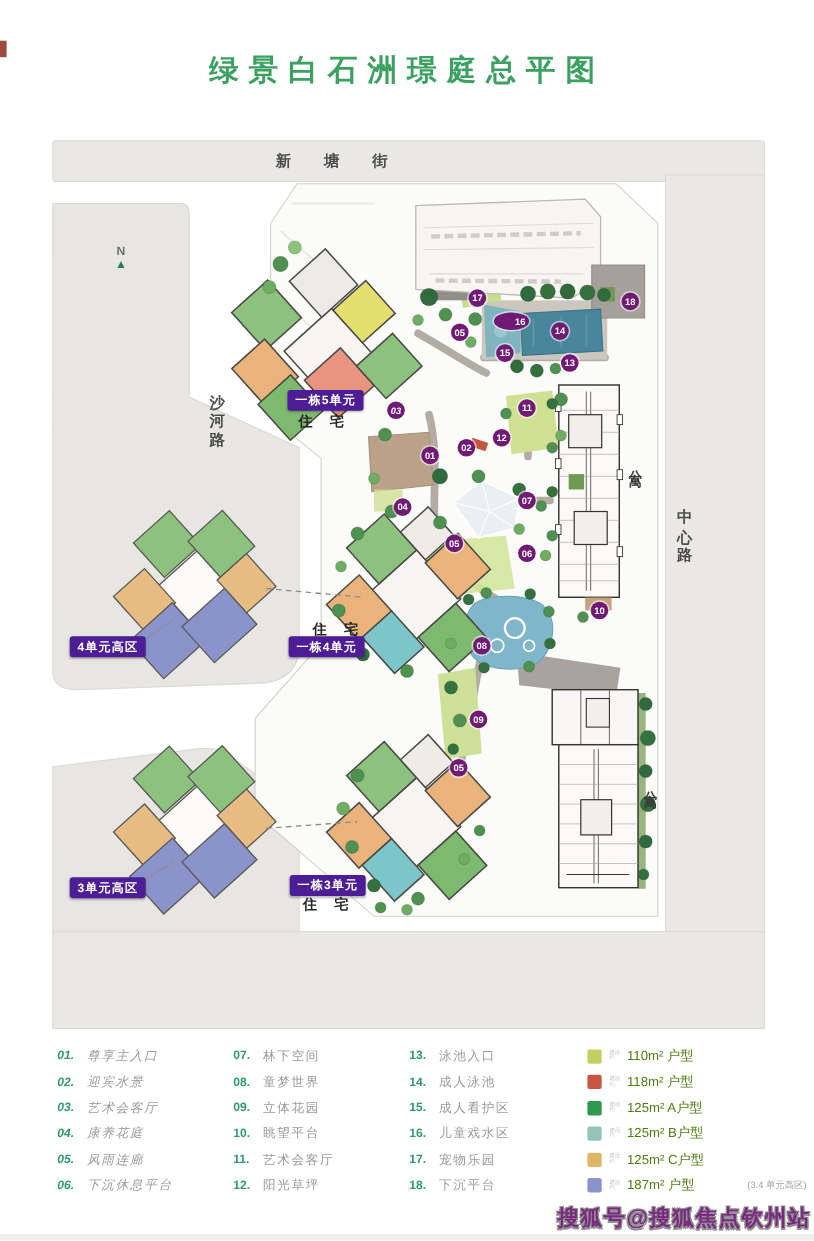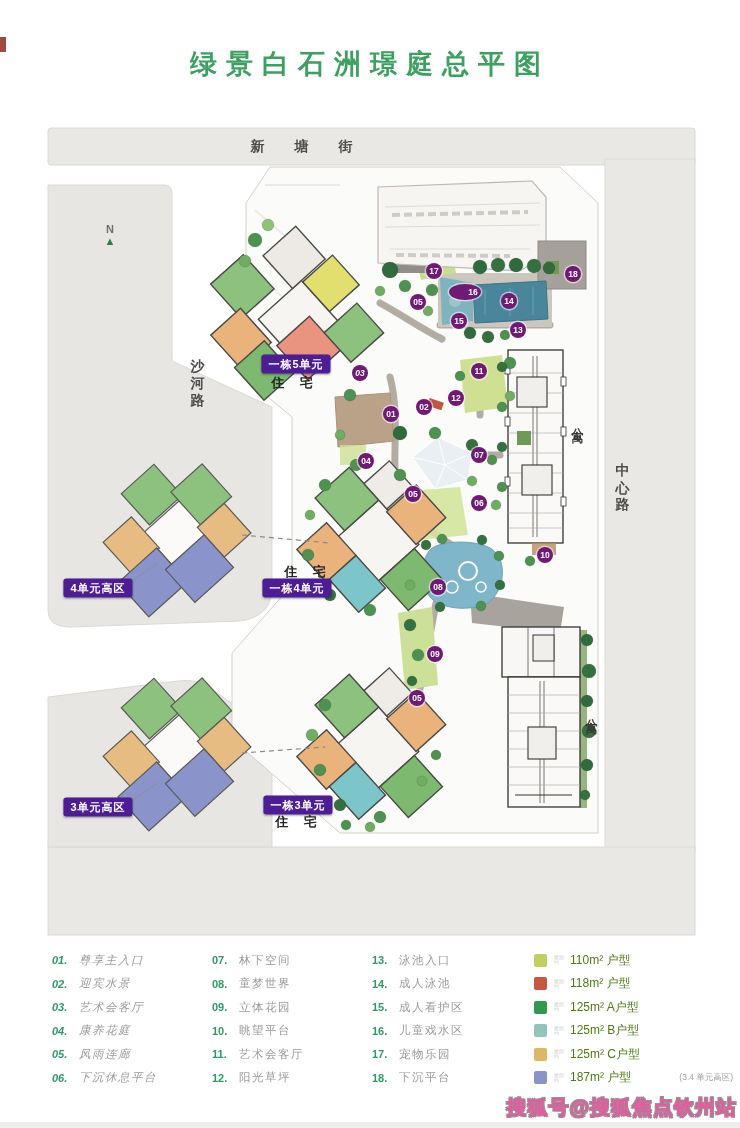--- a/index.html
+++ b/index.html
@@ -35,21 +35,21 @@
   .lcol li{display:flex;align-items:center;height:16px;margin-bottom:7.5px;}
   .lnum{color:#2f9a68;font-weight:bold;font-size:11px;width:27px;flex:none;}
   .ltext{color:#9a9a9a;font-size:11.5px;letter-spacing:1.5px;white-space:nowrap;}
   #unit-legend{position:absolute;left:494px;top:4px;}
   .urow{display:flex;align-items:center;height:16px;margin-bottom:7.5px;}
   .swatch{width:13px;height:13px;border-radius:2px;flex:none;}
   .tiny{font-size:5px;line-height:5px;color:#b9b9b9;margin:0 6px 0 7px;opacity:.75;flex:none;}
   .ulabel{color:#4d7c0f;font-size:12px;white-space:nowrap;}
   .unote{color:#9f9f9f;font-size:8.5px;white-space:nowrap;padding-left:48px;}
   
-  .watermark{position:absolute;right:3px;top:1094px;font-size:20px;font-weight:bold;color:#ec4899;
+  .watermark{position:absolute;right:3px;top:1094px;font-size:20px;font-weight:bold;color:#701a75;
     letter-spacing:1px;opacity:.92;white-space:nowrap;
     text-shadow:-1px -1px 0 #8a8a8a,1px -1px 0 #8a8a8a,-1px 1px 0 #8a8a8a,1px 1px 0 #8a8a8a;}
   .bottom-strip{position:absolute;left:0;bottom:0;width:740px;height:6px;background:#ededed;}
   .corner-artifact{position:absolute;left:0;top:37px;width:6px;height:15px;background:#8b2b20;opacity:.85;}
 </style>
 </head>
 <body>
 
 <div id="screen">
   <div class="corner-artifact"></div>

